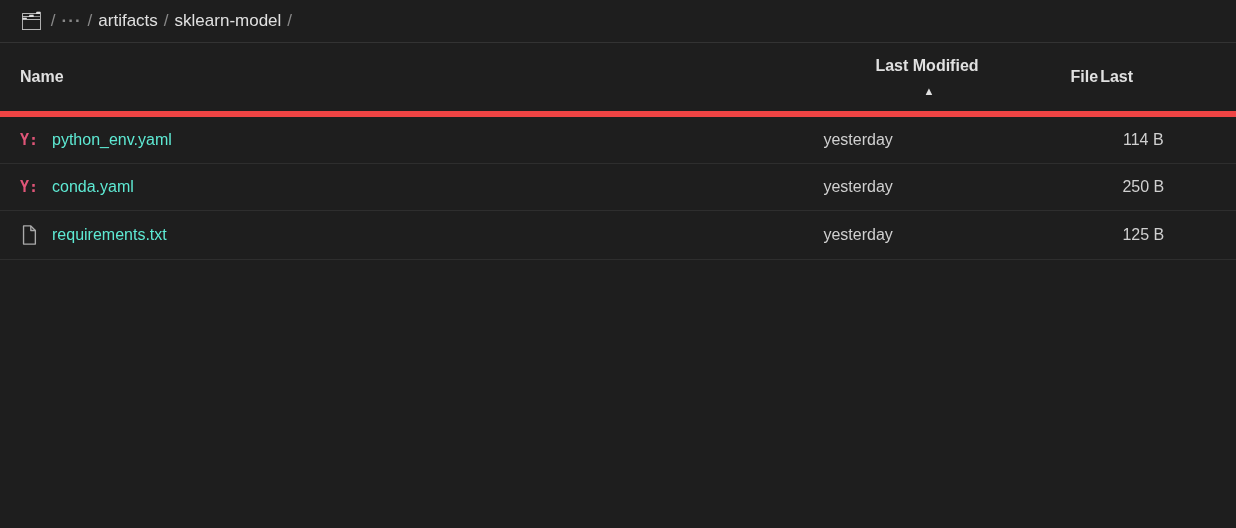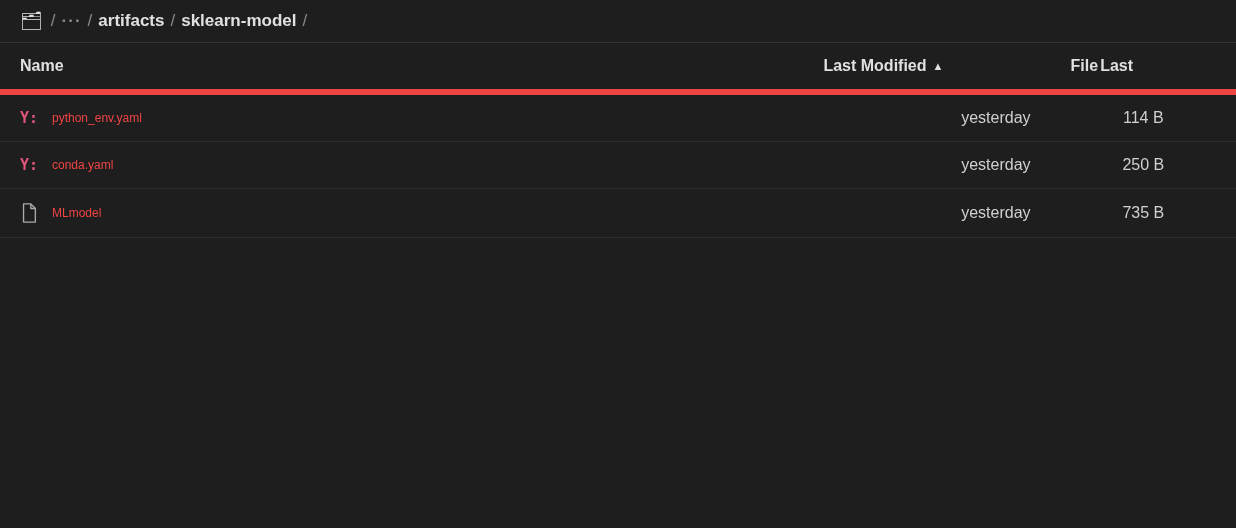--- a/index.html
+++ b/index.html
@@ -40,21 +40,21 @@
     }
 
     .breadcrumb-dots {
       color: #888;
       font-weight: bold;
       letter-spacing: 1px;
     }
 
     .breadcrumb-item {
       color: #e0e0e0;
-      font-weight: 700;
+      font-weight: 400;
     }
 
     .file-table {
       width: 100%;
       border-collapse: collapse;
     }
 
     .file-table thead tr {
       border-bottom: 6px solid #ef4444;
     }
@@ -125,39 +125,39 @@
 
     .file-icon svg {
       width: 18px;
       height: 20px;
       fill: none;
       stroke: #aaa;
       stroke-width: 1.5;
     }
 
     .file-name {
-      color: #ef4444;
-      font-size: 12px;
+      color: #5eead4;
+      font-size: 16px;
     }
 
     .cell-modified {
-      text-align: right;
+      text-align: left;
       color: #b0b0b0;
     }
 
     .cell-size {
       text-align: center;
       color: #b0b0b0;
     }
 
     .th-modified-wrap {
       display: flex;
-      flex-direction: row;
-      align-items: center;
-      gap: 2px;
+      flex-direction: column;
+      align-items: center;
+      gap: 10px;
     }
 
     .th-size-wrap {
       display: flex;
       align-items: flex-end;
       gap: 2px;
     }
   </style>
 </head>
 <body>
@@ -216,20 +216,20 @@
       </tr>
       <tr>
         <td>
           <div class="cell-name">
             <span class="file-icon">
               <svg viewBox="0 0 18 22" xmlns="http://www.w3.org/2000/svg">
       <path d="M3 1h8l5 5v15H3V1z" stroke="#aaa" stroke-width="1.5" fill="none" stroke-linejoin="round"></path>
       <path d="M11 1v5h5" stroke="#aaa" stroke-width="1.5" fill="none" stroke-linejoin="round"></path>
     </svg>
             </span>
-            <span class="file-name">MLmodel</span>
+            <span class="file-name">requirements.txt</span>
           </div>
         </td>
         <td class="cell-modified">yesterday</td>
-        <td class="cell-size">735 B</td>
+        <td class="cell-size">125 B</td>
       </tr>
     </tbody>
 </table>
 
 </body></html>

